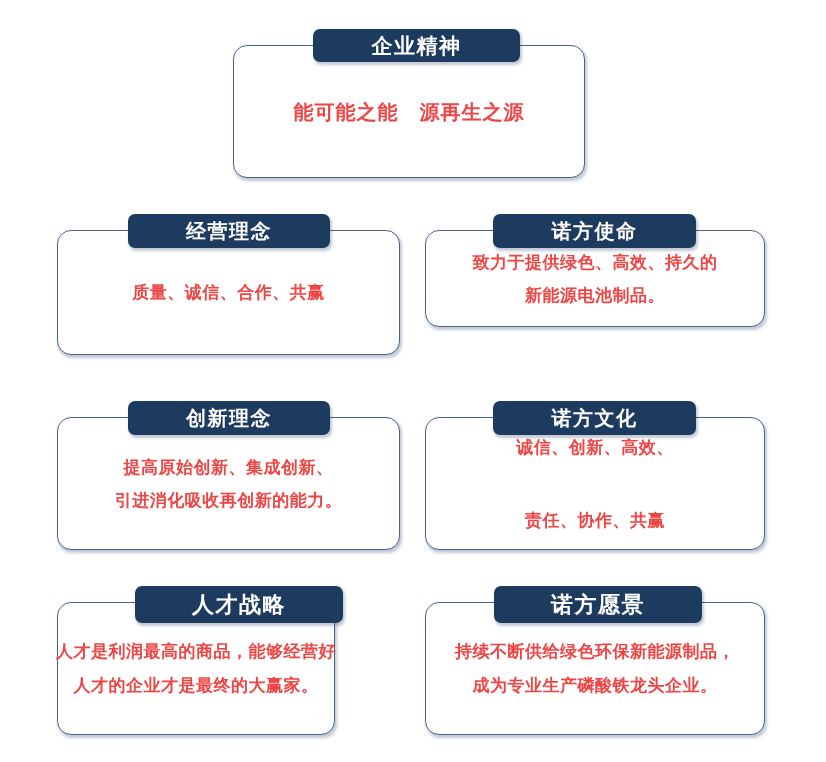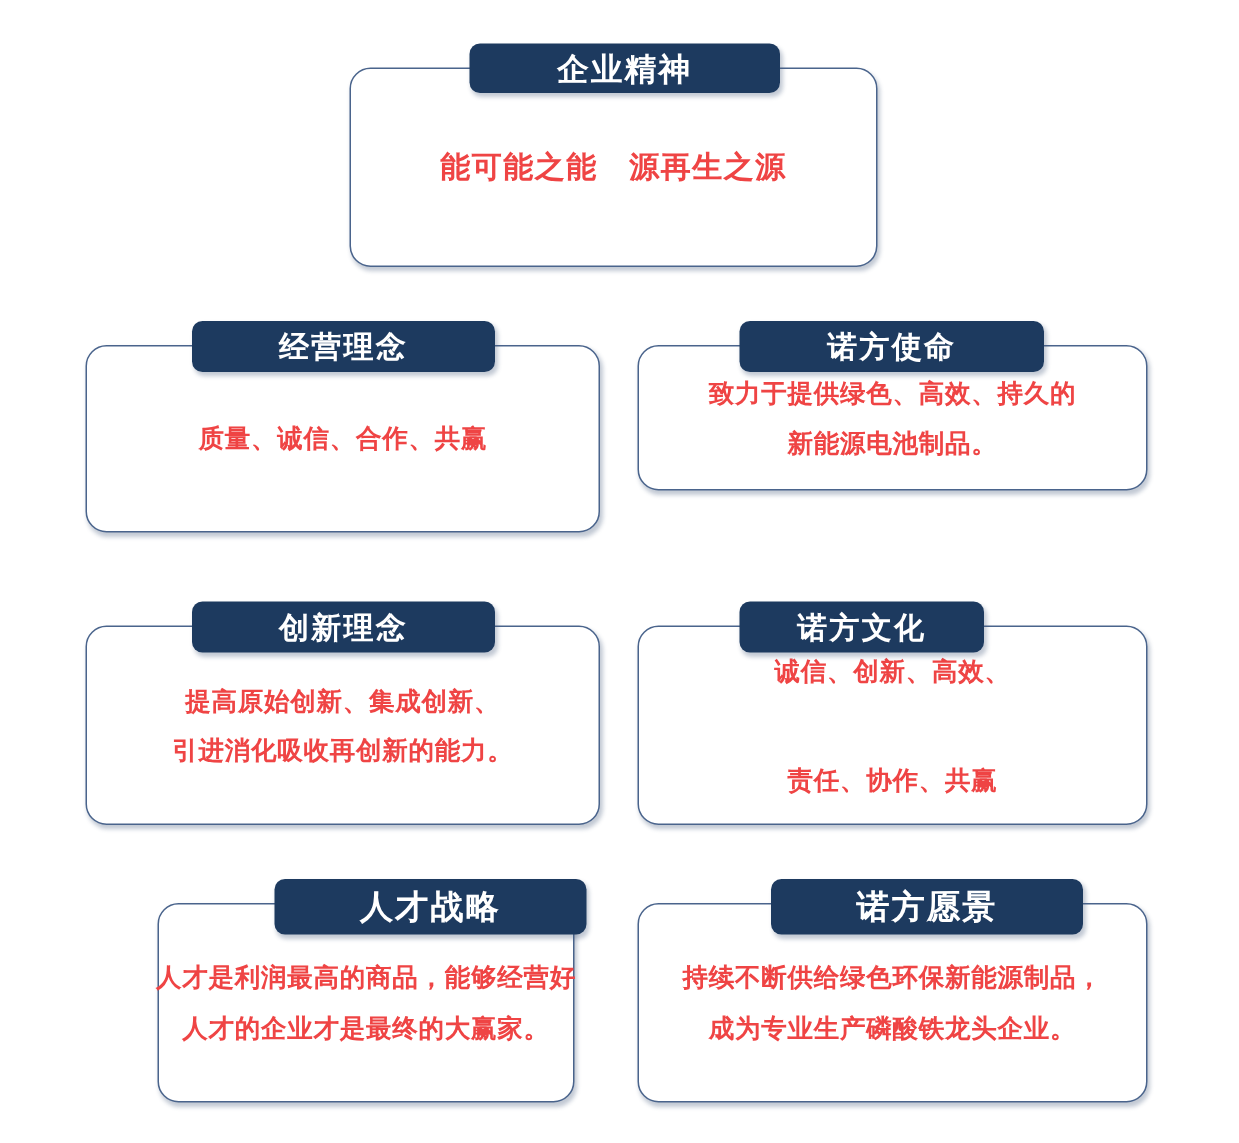--- a/index.html
+++ b/index.html
@@ -82,29 +82,29 @@
 
   #card-mission       { left: 425px; top: 214px; width: 340px; height: 113px; }
   #card-mission .card-tab   { left: 68px; width: 203px; height: 34px; font-size: 20px; }
   #card-mission .card-text  { font-size: 17px; line-height: 33px; letter-spacing: 0.5px; }
 
   #card-innovation    { left: 57px;  top: 401px; width: 343px; height: 149px; border-radius: 13px; }
   #card-innovation .card-tab  { left: 71px; width: 202px; height: 34px; font-size: 20px; }
   #card-innovation .card-text { font-size: 17px; line-height: 33px; letter-spacing: 0.5px; }
 
   #card-culture       { left: 425px; top: 401px; width: 340px; height: 149px; }
-  #card-culture .card-tab   { left: 68px; width: 163px; height: 34px; font-size: 20px; }
+  #card-culture .card-tab   { left: 68px; width: 203px; height: 34px; font-size: 20px; }
   #card-culture .card-text  { font-size: 17px; line-height: 33px; letter-spacing: 0.5px; gap: 40px; }
 
-  #card-talent        { left: 57px;  top: 586px; width: 278px; height: 149px; margin-left: 48px; }
+  #card-talent        { left: 57px;  top: 586px; width: 278px; height: 149px; }
   #card-talent .card-tab   { left: 78px; width: 208px; height: 37px; font-size: 22px; }
   #card-talent .card-text  { font-size: 17px; line-height: 34px; letter-spacing: 0.5px; }
 
   #card-vision        { left: 425px; top: 586px; width: 340px; height: 149px; }
-  #card-vision .card-tab   { left: 89px; width: 208px; height: 37px; font-size: 22px; }
+  #card-vision .card-tab   { left: 69px; width: 208px; height: 37px; font-size: 22px; }
   #card-vision .card-text  { font-size: 17px; line-height: 34px; letter-spacing: 0.5px; }
 </style>
 </head>
 <body>
 
 <div id="canvas">
 
   <div class="card" id="card-spirit">
     <div class="card-body"></div>
     <div class="card-tab">企业精神</div>

